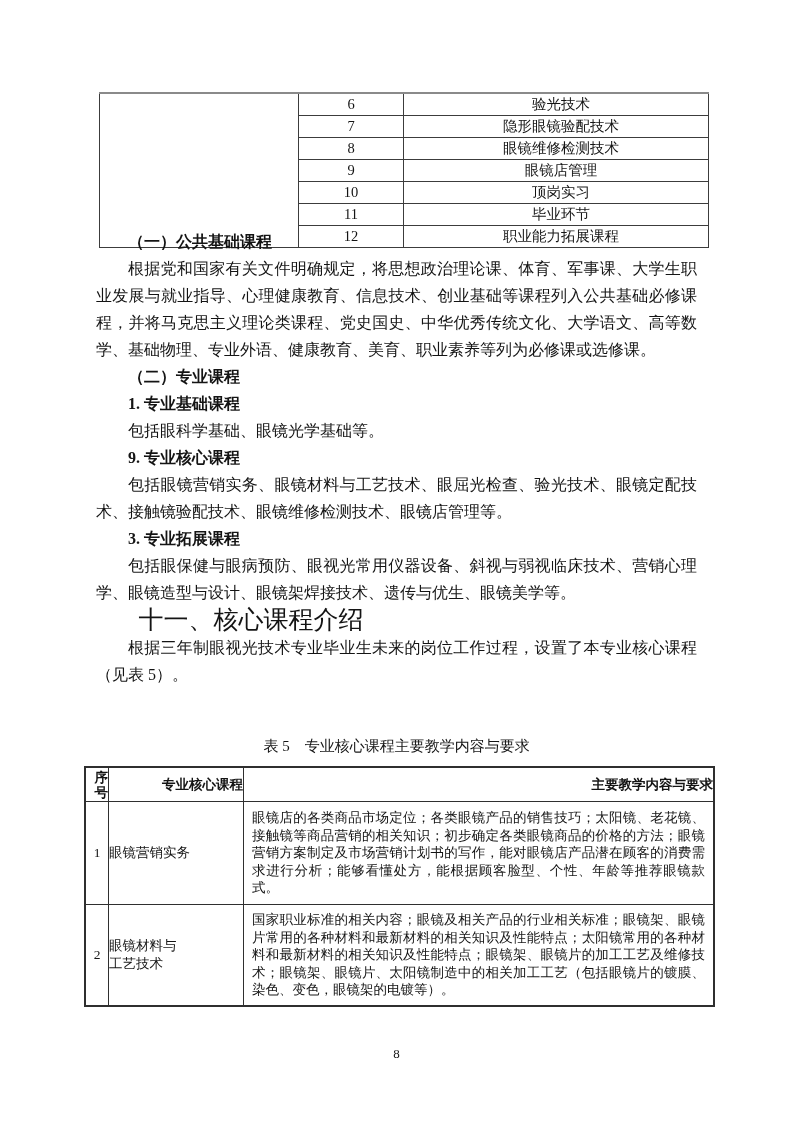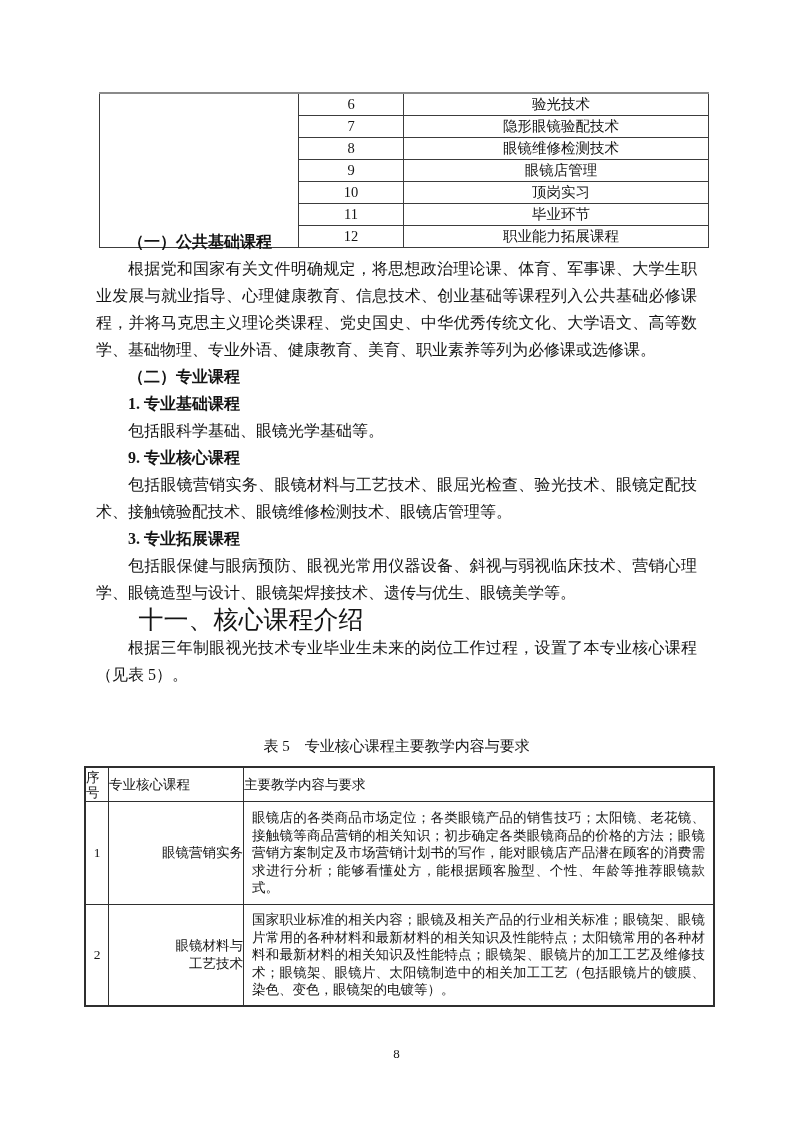--- a/index.html
+++ b/index.html
@@ -88,27 +88,27 @@
   table.t5 th, table.t5 td {
     border: 1px solid #2f2f2f;
     font-size: 13.5px;
     vertical-align: middle;
     padding: 0;
   }
   .t5-col-num    { width: 22px; }
   .t5-col-course { width: 134px; }
   .t5-col-text   { width: 469px; }
   table.t5 th {
-    font-weight: normal;
-    text-align: left;
+    font-weight: bold;
+    text-align: right;
     height: 33px;
     line-height: 15px;
   }
   table.t5 td.num-cell    { text-align: center; }
-  table.t5 td.course-cell { text-align: right; white-space: pre-line; line-height: 18px; }
+  table.t5 td.course-cell { text-align: left; white-space: pre-line; line-height: 18px; }
   table.t5 td.content-cell {
     text-align: justify;
     line-height: 17.6px;
     padding: 6px 8px;
     vertical-align: middle;
   }
   tr.t5-row-1 { height: 103px; }
   tr.t5-row-2 { height: 100px; }
 
   

